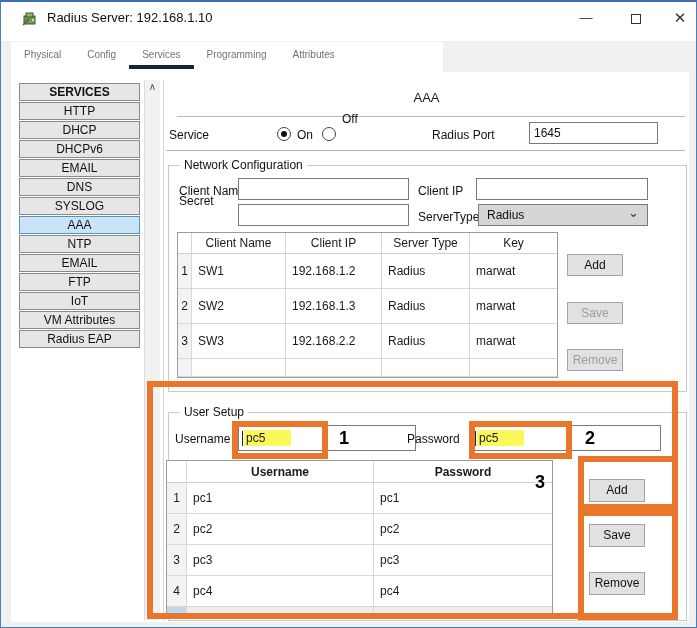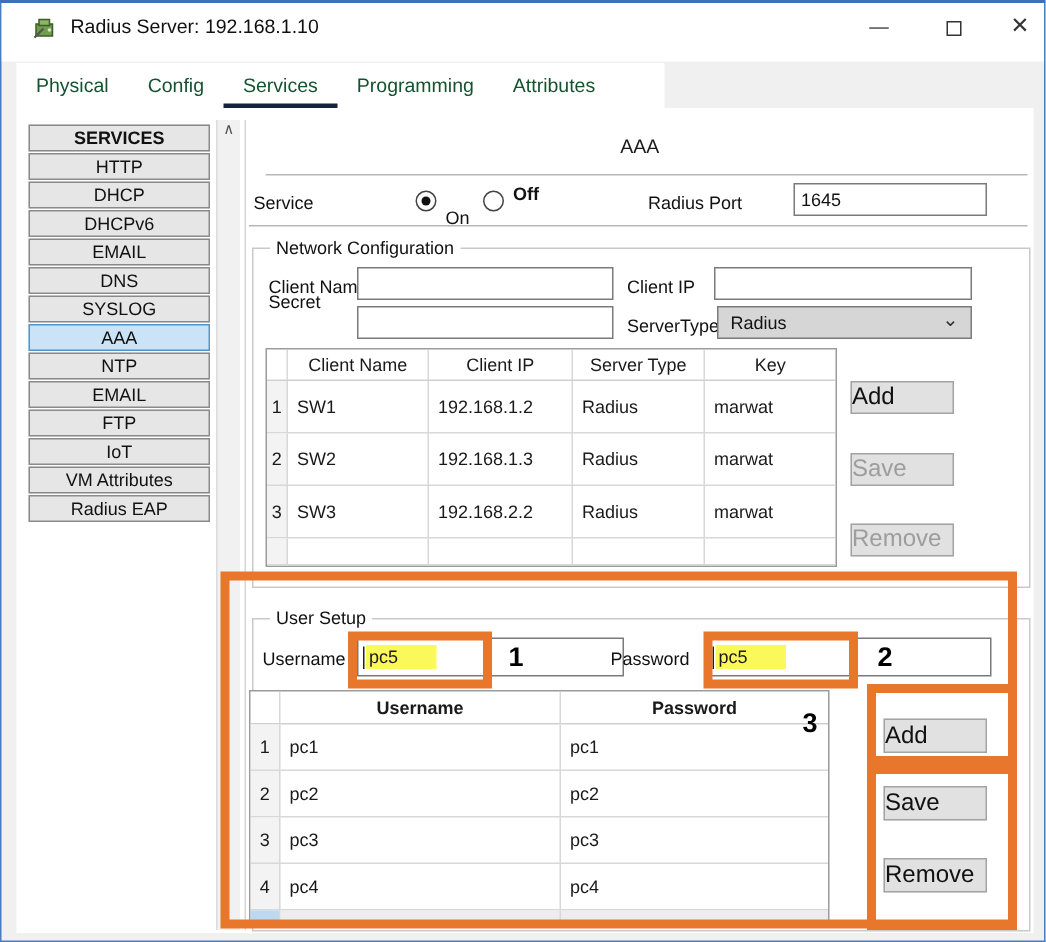--- a/index.html
+++ b/index.html
@@ -19,21 +19,21 @@
   .titlebar{position:absolute;left:0;top:0;width:100%;height:39px;background:#fff;}
   .app-icon{position:absolute;left:20px;top:8px;width:17px;height:17px;}
   .title-text{position:absolute;left:46px;top:8px;font-size:13px;color:#111;}
   .winbtn{position:absolute;top:2px;width:34px;height:28px;text-align:center;line-height:28px;
     font-size:13px;color:#333;cursor:default;}
   .btn-min{left:568px;} .btn-max{left:618px;} .btn-close{left:662px;font-size:15px;}
   .max-box{display:inline-block;width:10px;height:10px;border:1.5px solid #333;vertical-align:middle;}
   
   .tabstrip{position:absolute;left:10px;top:40px;width:432px;height:30px;background:#fff;
     display:flex;align-items:flex-start;}
-  .tab{padding:7px 13px 5px 13px;font-size:13px;color:#14532d;border-bottom:4px solid transparent;}
+  .tab{padding:7px 13px 5px 13px;font-size:10px;color:#737373;border-bottom:4px solid transparent;}
   .tab.active{border-bottom:4px solid var(--navy);}
   
   .content{position:absolute;left:10px;top:70px;width:678px;height:550px;background:#fff;}
   
   .sidebar{position:absolute;left:18px;top:81px;width:121px;}
   .side-btn{height:18px;margin-bottom:1px;background:#e6e6e6;border:1px solid #8a8a8a;
     text-align:center;line-height:16px;font-size:12px;color:#111;}
   .side-btn.header{font-weight:bold;}
   .side-btn.selected{background:var(--sel-bg);border-color:var(--sel-border);}
   .scrollstrip{position:absolute;left:143px;top:78px;width:16px;height:540px;background:#f1f1f1;
@@ -61,22 +61,22 @@
   .tbl .th{border-bottom:1px solid #cfcfcf;border-right:1px solid var(--grid);
     display:flex;align-items:center;justify-content:center;font-size:12px;}
   .tbl .th.b{font-weight:bold;}
   .tbl .td{border-bottom:1px solid var(--grid);border-right:1px solid var(--grid);
     display:flex;align-items:center;padding-left:6px;font-size:12px;}
   .tbl .num{background:#f3f3f3;justify-content:center;padding-left:0;}
   .tbl .num.sel{background:#bcd9f2;}
   .tbl .td.dim5{background:#ededed;}
   .tbl .last{border-right:none;}
   
-  .pbtn{position:absolute;width:69px;background:var(--btn);border:1px solid var(--btn-border);
-    font-size:16px;text-align:left;color:#111;}
+  .pbtn{position:absolute;width:56px;background:var(--btn);border:1px solid var(--btn-border);
+    font-size:12px;text-align:center;color:#111;}
   .pbtn.disabled{color:var(--dimtext);}
   
   .vfield{position:absolute;border:1px solid #7a7a7a;background:#fff;display:flex;align-items:center;padding-left:3px;}
   .caret{width:1px;height:15px;background:#222;margin-right:1px;}
   .hl{background:var(--yellow);padding:1px 26px 1px 2px;font-size:12px;}
   
   .ann{position:absolute;border:6px solid var(--orange);background:transparent;}
   .annlbl{position:absolute;font-weight:bold;font-size:18px;color:#000;}
 </style>
 </head>
@@ -128,23 +128,23 @@
   </div>
   <div class="vline"></div>
 
   <div class="aaa-title">AAA</div>
   <div class="hr" style="left:176px;top:114px;width:508px;"></div>
 
   <div class="lbl" style="left:168px;top:126px;">Service</div>
   <div class="radio on" style="left:276px;top:125px;">
       <div class="dot"></div>
     </div>
-  <div class="lbl" style="left:296px;top:126px;margin-top:10px;">On</div>
+  <div class="lbl" style="left:296px;top:126px;">On</div>
   <div class="radio" style="left:321px;top:125px;"></div>
-  <div class="lbl" style="left:341px;top:120px;font-weight:bold;">Off</div>
+  <div class="lbl" style="left:341px;top:110px;">Off</div>
   <div class="lbl" style="left:431px;top:126px;">Radius Port</div>
   <input class="tinput" style="left: 528px; top: 120px; width: 129px; height: 22px;" value="1645">
   <div class="hr" style="left:165px;top:148px;width:519px;"></div>
 
   <div class="gbox" style="left:167px;top:163px;width:519px;height:227px;">
     <span class="glabel">Network Configuration</span>
   </div>
   <div class="lbl" style="left:178px;top:182px;">Client Name</div>
   <input class="tinput" style="left: 237px; top: 176px; width: 171px; height: 22px;" value="">
   <div class="lbl" style="left:417px;top:182px;">Client IP</div>

